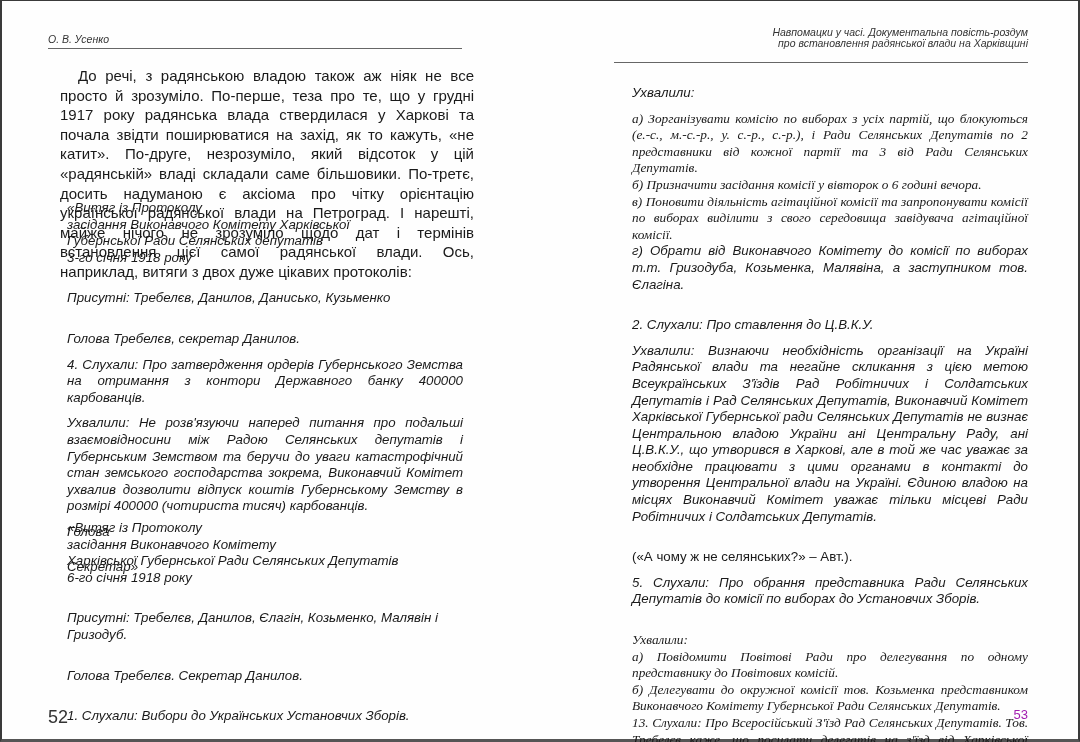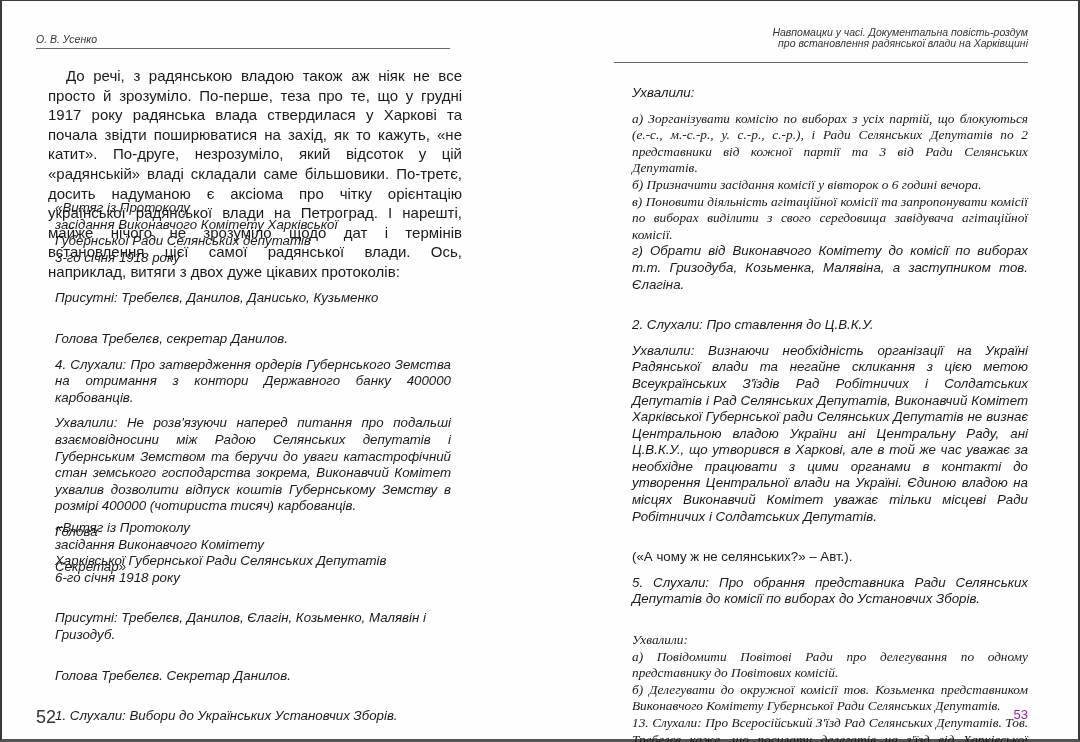--- a/index.html
+++ b/index.html
@@ -13,21 +13,21 @@
   .frame {
     position: absolute; left: 0; top: 0; width: 1080px; height: 742px;
     box-sizing: border-box;
     border-top: 1px solid #3a3a3a;
     border-left: 2px solid #3a3a3a;
     border-right: 2px solid #3a3a3a;
     border-bottom: 3px solid #555;
     background: #fefefe;
   }
   .page { position: absolute; top: 0; height: 742px; }
-  .page-left { left: 0; width: 540px; }
+  .page-left { left: 12px; width: 540px; }
   .page-right { left: 540px; width: 540px; }
 
   .running-head-left {
     position: absolute; left: 34px; top: 32px; width: 414px;
     font-style: italic; font-size: 10.5px; color: #333;
     padding-bottom: 3px;
     border-bottom: 1.5px solid #666;
   }
   .running-head-right {
     position: absolute; left: 72px; top: 26px; width: 414px;

